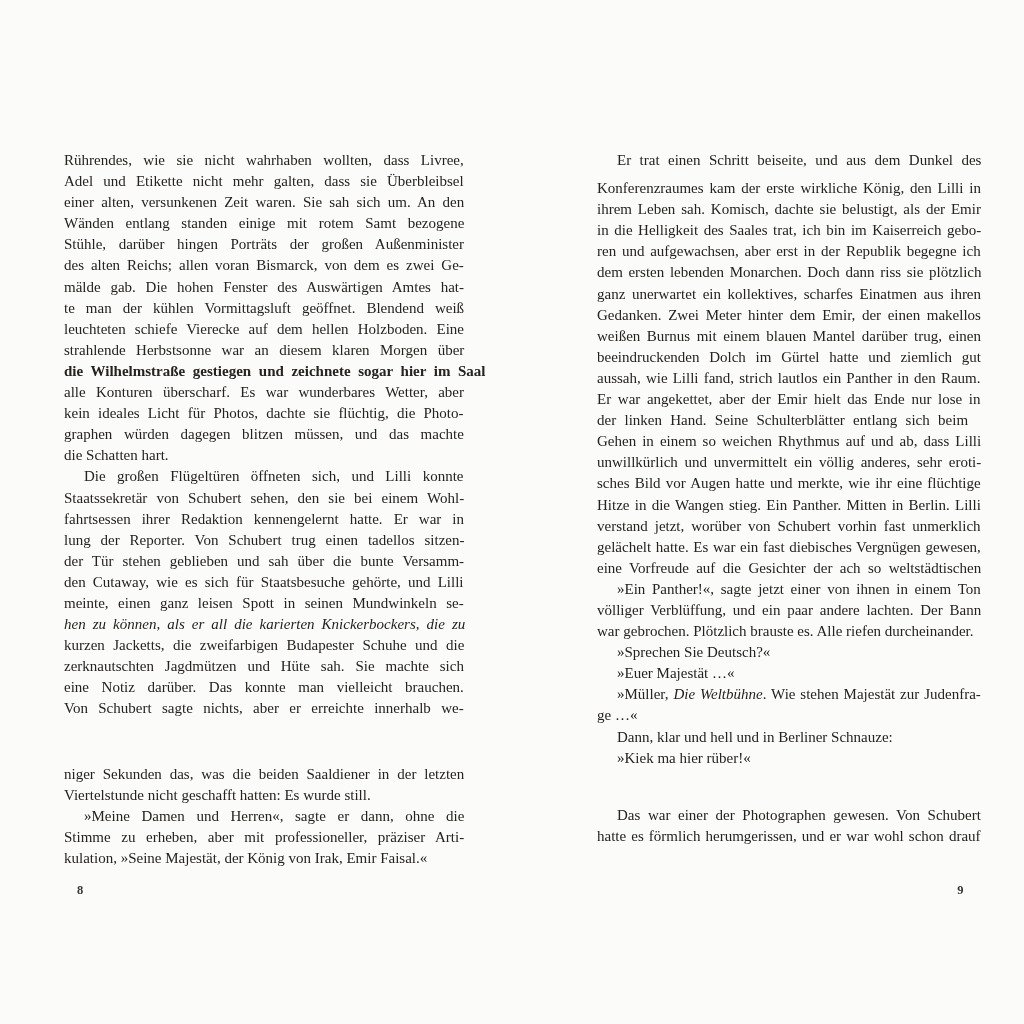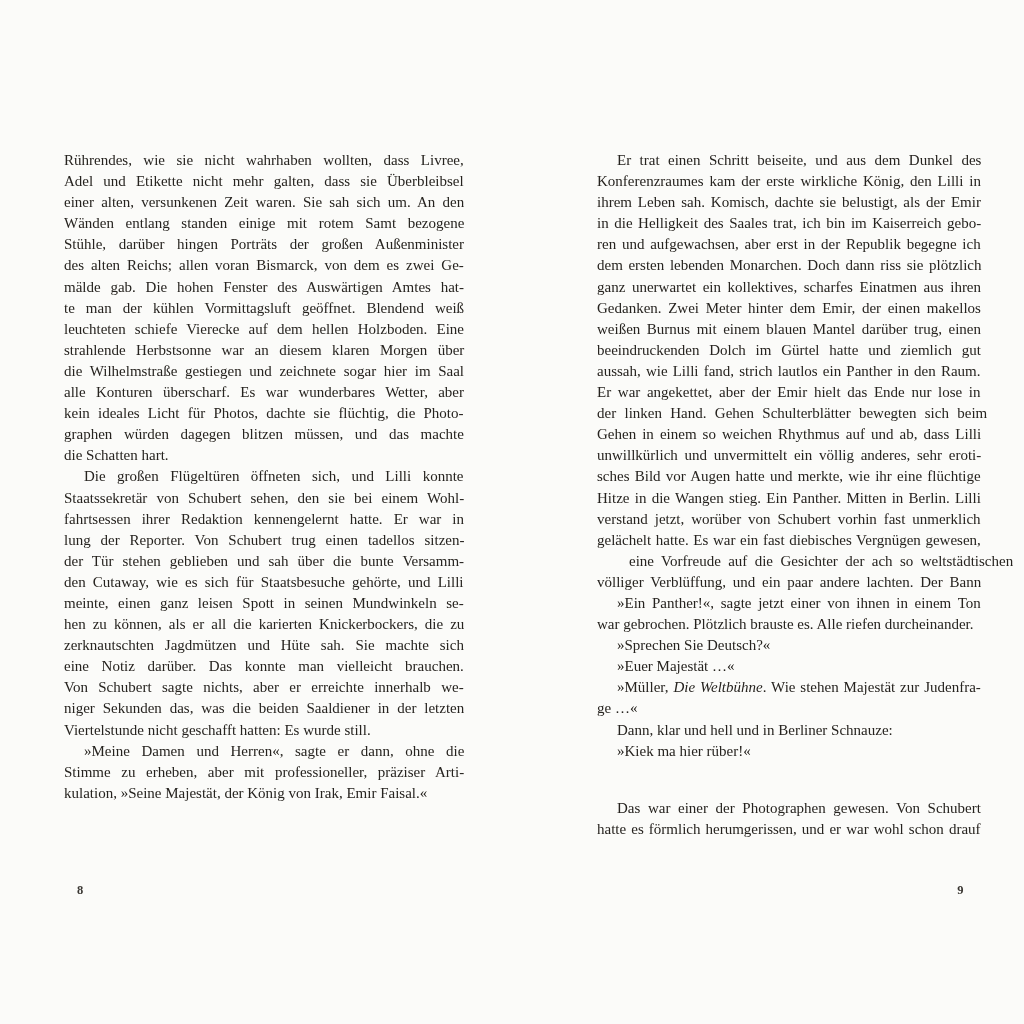--- a/index.html
+++ b/index.html
@@ -47,69 +47,70 @@
         <div class="line just" style="word-spacing: 7.71429px;"><span>Rührendes, wie sie nicht wahrhaben wollten, dass Livree,</span></div>
         <div class="line just" style="word-spacing: 6.375px;"><span>Adel und Etikette nicht mehr galten, dass sie Überbleibsel</span></div>
         <div class="line just" style="word-spacing: 3.4px;"><span>einer alten, versunkenen Zeit waren. Sie sah sich um. An den</span></div>
         <div class="line just" style="word-spacing: 7.85714px;"><span>Wänden entlang standen einige mit rotem Samt bezogene</span></div>
         <div class="line just" style="word-spacing: 8.83333px;"><span>Stühle, darüber hingen Porträts der großen Außenminister</span></div>
         <div class="line just" style="word-spacing: 3.2px;"><span>des alten Reichs; allen voran Bismarck, von dem es zwei Ge-</span></div>
         <div class="line just" style="word-spacing: 6px;"><span>mälde gab. Die hohen Fenster des Auswärtigen Amtes hat-</span></div>
         <div class="line just" style="word-spacing: 7.28571px;"><span>te man der kühlen Vormittagsluft geöffnet. Blendend weiß</span></div>
         <div class="line just" style="word-spacing: 5.42857px;"><span>leuchteten schiefe Vierecke auf dem hellen Holzboden. Eine</span></div>
         <div class="line just" style="word-spacing: 6.71429px;"><span>strahlende Herbstsonne war an diesem klaren Morgen über</span></div>
-        <div class="line just" style="word-spacing: 3.875px;"><span>die Wilhelmstraße gestiegen und zeichnete sogar hier im Saal</span></div>
+        <div class="line just" style="word-spacing: 3.875px; font-weight: bold;"><span>die Wilhelmstraße gestiegen und zeichnete sogar hier im Saal</span></div>
         <div class="line just" style="word-spacing: 6.57143px;"><span>alle Konturen überscharf. Es war wunderbares Wetter, aber</span></div>
         <div class="line just" style="word-spacing: 4.44444px;"><span>kein ideales Licht für Photos, dachte sie flüchtig, die Photo-</span></div>
         <div class="line just" style="word-spacing: 7.85714px;"><span>graphen würden dagegen blitzen müssen, und das machte</span></div>
         <div class="line"><span>die Schatten hart.</span></div>
         <div class="line indent just" style="word-spacing: 7.71429px;"><span>Die großen Flügeltüren öffneten sich, und Lilli konnte</span></div>
         <div class="line just" style="word-spacing: 5.375px;"><span>Staatssekretär von Schubert sehen, den sie bei einem Wohl-</span></div>
         <div class="line just" style="word-spacing: 7.28571px;"><span>fahrtsessen ihrer Redaktion kennengelernt hatte. Er war in</span></div>
         <div class="line just" style="word-spacing: 6.125px;"><span>lung der Reporter. Von Schubert trug einen tadellos sitzen-</span></div>
         <div class="line just" style="word-spacing: 5.22222px;"><span>der Tür stehen geblieben und sah über die bunte Versamm-</span></div>
         <div class="line just" style="word-spacing: 3.44444px;"><span>den Cutaway, wie es sich für Staatsbesuche gehörte, und Lilli</span></div>
         <div class="line just" style="word-spacing: 5.75px;"><span>meinte, einen ganz leisen Spott in seinen Mundwinkeln se-</span></div>
-        <div class="line just" style="word-spacing: 3.3px;"><span>hen zu können, als er all die karierten Knickerbockers, die zu</span></div>
+        <div class="line just" style="word-spacing: 3.3px; font-style: italic;"><span>hen zu können, als er all die karierten Knickerbockers, die zu</span></div>
+        <div class="line just" style="word-spacing: 4.71429px;"><span>kurzen Jacketts, die zweifarbigen Budapester Schuhe und die</span></div>
         <div class="line just" style="word-spacing: 7.14286px;"><span>zerknautschten Jagdmützen und Hüte sah. Sie machte sich</span></div>
         <div class="line just" style="word-spacing: 8.85714px;"><span>eine Notiz darüber. Das konnte man vielleicht brauchen.</span></div>
         <div class="line just" style="word-spacing: 6.625px;"><span>Von Schubert sagte nichts, aber er erreichte innerhalb we-</span></div>
-        <div class="line just" style="word-spacing: 4.11111px;"><span>niger Sekunden das, was die beiden Saaldiener in der letzten</span></div>
+        <div class="line just" style="word-spacing: 4.11111px; margin-top: 44px;"><span>niger Sekunden das, was die beiden Saaldiener in der letzten</span></div>
         <div class="line"><span>Viertelstunde nicht geschafft hatten: Es wurde still.</span></div>
         <div class="line indent just" style="word-spacing: 7.875px;"><span>»Meine Damen und Herren«, sagte er dann, ohne die</span></div>
         <div class="line just" style="word-spacing: 6.85714px;"><span>Stimme zu erheben, aber mit professioneller, präziser Arti-</span></div>
         <div class="line"><span>kulation, »Seine Majestät, der König von Irak, Emir Faisal.«</span></div>
       </div>
     <div class="page-number num-left">8</div>
   </section>
 
   <section class="page page-right">
     <div class="page-text">
         <div class="line indent just" style="word-spacing: 4.66667px;"><span>Er trat einen Schritt beiseite, und aus dem Dunkel des</span></div>
-        <div class="line just" style="word-spacing: 2.125px;"><span>Konferenzraumes kam der erste wirkliche König, den Lilli in</span></div>
+        <div class="line just" style="word-spacing: 2.125px; margin-top: 7px;"><span>Konferenzraumes kam der erste wirkliche König, den Lilli in</span></div>
         <div class="line just" style="word-spacing: 2.11111px;"><span>ihrem Leben sah. Komisch, dachte sie belustigt, als der Emir</span></div>
         <div class="line just" style="word-spacing: 1.8px;"><span>in die Helligkeit des Saales trat, ich bin im Kaiserreich gebo-</span></div>
         <div class="line just" style="word-spacing: 2px;"><span>ren und aufgewachsen, aber erst in der Republik begegne ich</span></div>
         <div class="line just" style="word-spacing: 1.875px;"><span>dem ersten lebenden Monarchen. Doch dann riss sie plötzlich</span></div>
         <div class="line just" style="word-spacing: 2.85714px;"><span>ganz unerwartet ein kollektives, scharfes Einatmen aus ihren</span></div>
         <div class="line just" style="word-spacing: 2.875px;"><span>Gedanken. Zwei Meter hinter dem Emir, der einen makellos</span></div>
         <div class="line just" style="word-spacing: 2.75px;"><span>weißen Burnus mit einem blauen Mantel darüber trug, einen</span></div>
         <div class="line just" style="word-spacing: 6px;"><span>beeindruckenden Dolch im Gürtel hatte und ziemlich gut</span></div>
         <div class="line just" style="word-spacing: 1.4px;"><span>aussah, wie Lilli fand, strich lautlos ein Panther in den Raum.</span></div>
         <div class="line just" style="word-spacing: 2.90909px;"><span>Er war angekettet, aber der Emir hielt das Ende nur lose in</span></div>
-        <div class="line just" style="word-spacing: 4.57143px;"><span>der linken Hand. Gehen Schulterblätter bewegten sich beim</span></div>
+        <div class="line just" style="word-spacing: 4.57143px;"><span>der linken Hand. Seine Schulterblätter entlang sich beim</span></div>
         <div class="line just" style="word-spacing: 2.3px;"><span>Gehen in einem so weichen Rhythmus auf und ab, dass Lilli</span></div>
         <div class="line just" style="word-spacing: 3px;"><span>unwillkürlich und unvermittelt ein völlig anderes, sehr eroti-</span></div>
         <div class="line just" style="word-spacing: 1.5px;"><span>sches Bild vor Augen hatte und merkte, wie ihr eine flüchtige</span></div>
         <div class="line just" style="word-spacing: 1.5px;"><span>Hitze in die Wangen stieg. Ein Panther. Mitten in Berlin. Lilli</span></div>
         <div class="line just" style="word-spacing: 3.14286px;"><span>verstand jetzt, worüber von Schubert vorhin fast unmerklich</span></div>
         <div class="line just" style="word-spacing: 0.875px;"><span>gelächelt hatte. Es war ein fast diebisches Vergnügen gewesen,</span></div>
-        <div class="line just" style="word-spacing: 3.625px; margin-left: 32px;"><span>eine Vorfreude auf die Gesichter der ach so weltstädtischen</span></div>
+        <div class="line just" style="word-spacing: 3.625px;"><span>eine Vorfreude auf die Gesichter der ach so weltstädtischen</span></div>
+        <div class="line indent just" style="word-spacing: 2.88889px;"><span>»Ein Panther!«, sagte jetzt einer von ihnen in einem Ton</span></div>
         <div class="line just" style="word-spacing: 3px;"><span>völliger Verblüffung, und ein paar andere lachten. Der Bann</span></div>
-        <div class="line indent just" style="word-spacing: 2.88889px;"><span>»Ein Panther!«, sagte jetzt einer von ihnen in einem Ton</span></div>
         <div class="line"><span>war gebrochen. Plötzlich brauste es. Alle riefen durcheinander.</span></div>
         <div class="line indent"><span>»Sprechen Sie Deutsch?«</span></div>
         <div class="line indent"><span>»Euer Majestät …«</span></div>
         <div class="line indent just" style="word-spacing: 1.14286px;"><span>»Müller, <i>Die Weltbühne</i>. Wie stehen Majestät zur Judenfra-</span></div>
         <div class="line"><span>ge …«</span></div>
         <div class="line indent"><span>Dann, klar und hell und in Berliner Schnauze:</span></div>
         <div class="line indent"><span>»Kiek ma hier rüber!«</span></div>
         <div class="line indent just" style="word-spacing: 3.85714px; margin-top: 36px;"><span>Das war einer der Photographen gewesen. Von Schubert</span></div>
         <div class="line just" style="word-spacing: 1.33333px;"><span>hatte es förmlich herumgerissen, und er war wohl schon drauf</span></div>
       </div>

